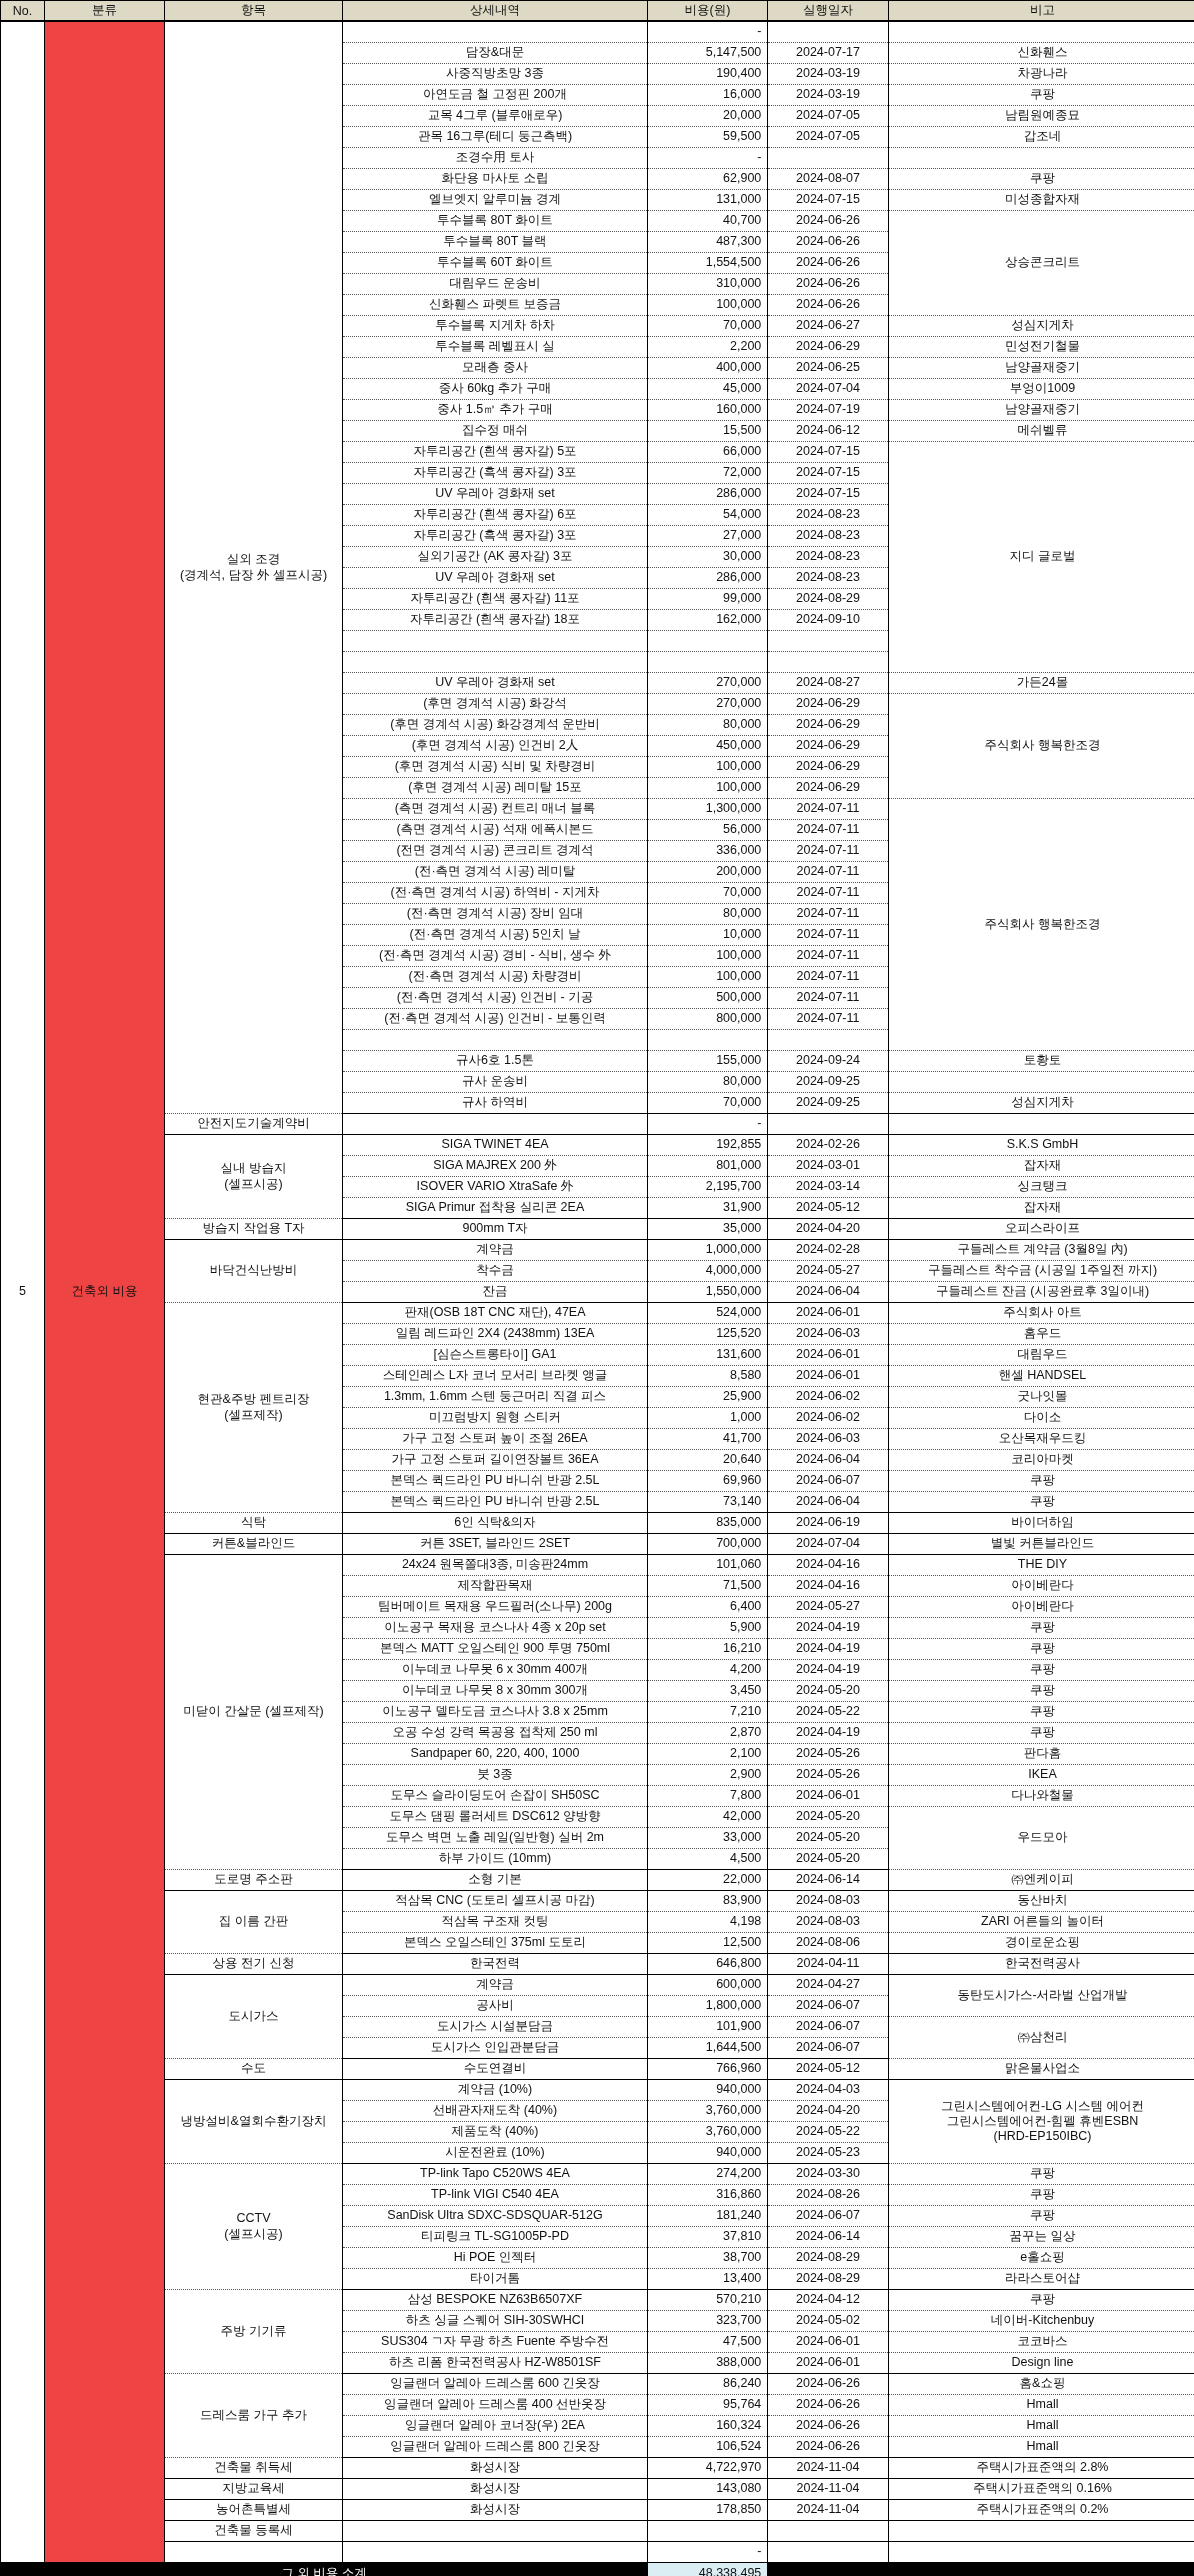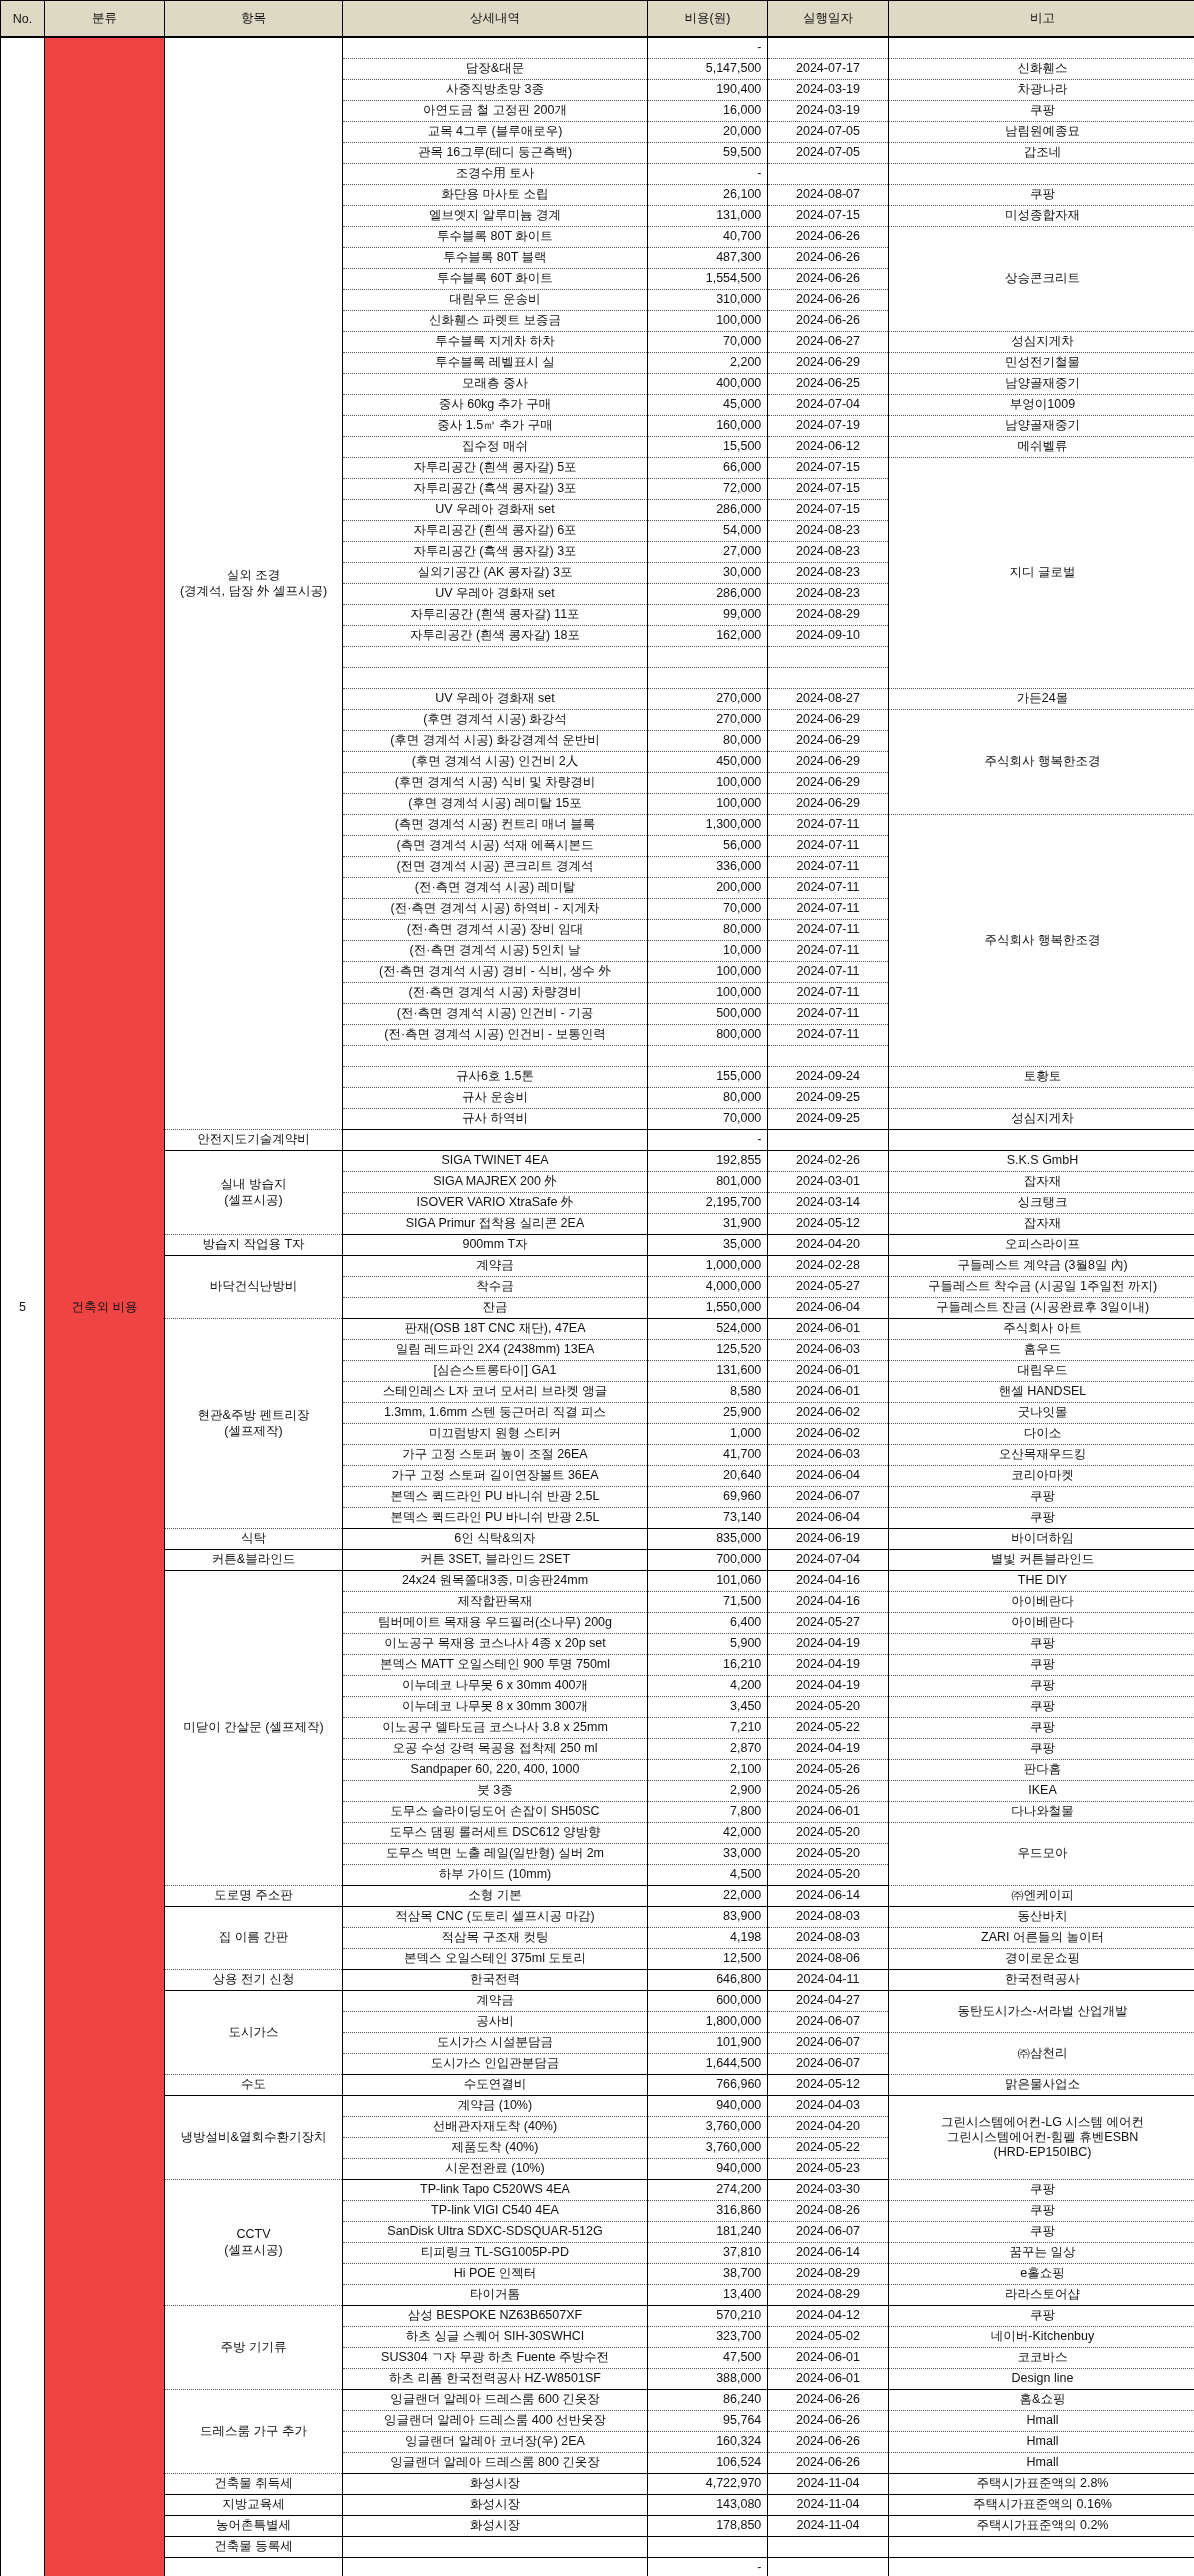--- a/index.html
+++ b/index.html
@@ -1,20 +1,20 @@
 <!DOCTYPE html>
 <html><head>
 <meta charset="utf-8">
 <style>
   html, body { margin:0; padding:0; background:#ffffff; }
   body { width:1195px; height:2576px; overflow:hidden; font-family:"Liberation Sans", sans-serif; }
   table { border-collapse:collapse; table-layout:fixed; width:1195px; font-size:12.5px; color:#111; }
   col.c-no { width:44px; } col.c-cat { width:120px; } col.c-item { width:178px; }
   col.c-detail { width:305px; } col.c-cost { width:120px; } col.c-date { width:121px; } col.c-note { width:308px; }
-  th { background:#ddd9c4; height:19px; border:1px solid #000; border-bottom:2.9px double #000; font-weight:normal; font-size:12.5px; padding:8px; }
+  th { background:#ddd9c4; height:19px; border:1px solid #000; border-bottom:2.9px double #000; font-weight:normal; font-size:12.5px; padding:0; }
   td { border-left:1px solid #000; border-right:1px solid #000; border-bottom:1px dotted #555; height:20px; padding:0 3.8px; text-align:center; white-space:nowrap; overflow:hidden; line-height:15.3px; }
   td.cost { text-align:right; padding-right:5.7px; }
   td.cat { background:#ef4444; border-bottom:none; }
   td.no { border-bottom:none; }
   td.item, td.note { white-space:normal; }
   tr.solid td { border-bottom:1px solid #000; }
   tr.footer td { background:#000; color:#fff; height:21px; border:1px solid #000; }
   tr.footer td.total { background:#daeef3; color:#111; text-align:right; padding-right:5.7px; border-bottom:2.9px solid #4a7ebb; }
 </style>
 </head>
@@ -82,21 +82,21 @@
         <td class="note">갑조네</td>
       </tr>
       <tr>
         <td class="detail">조경수用 토사</td>
         <td class="cost">-</td>
         <td class="date"></td>
         <td class="note"></td>
       </tr>
       <tr>
         <td class="detail">화단용 마사토 소립</td>
-        <td class="cost">26,100</td>
+        <td class="cost">62,900</td>
         <td class="date">2024-08-07</td>
         <td class="note">쿠팡</td>
       </tr>
       <tr>
         <td class="detail">엘브엣지 알루미늄 경계</td>
         <td class="cost">131,000</td>
         <td class="date">2024-07-15</td>
         <td class="note">미성종합자재</td>
       </tr>
       <tr>

